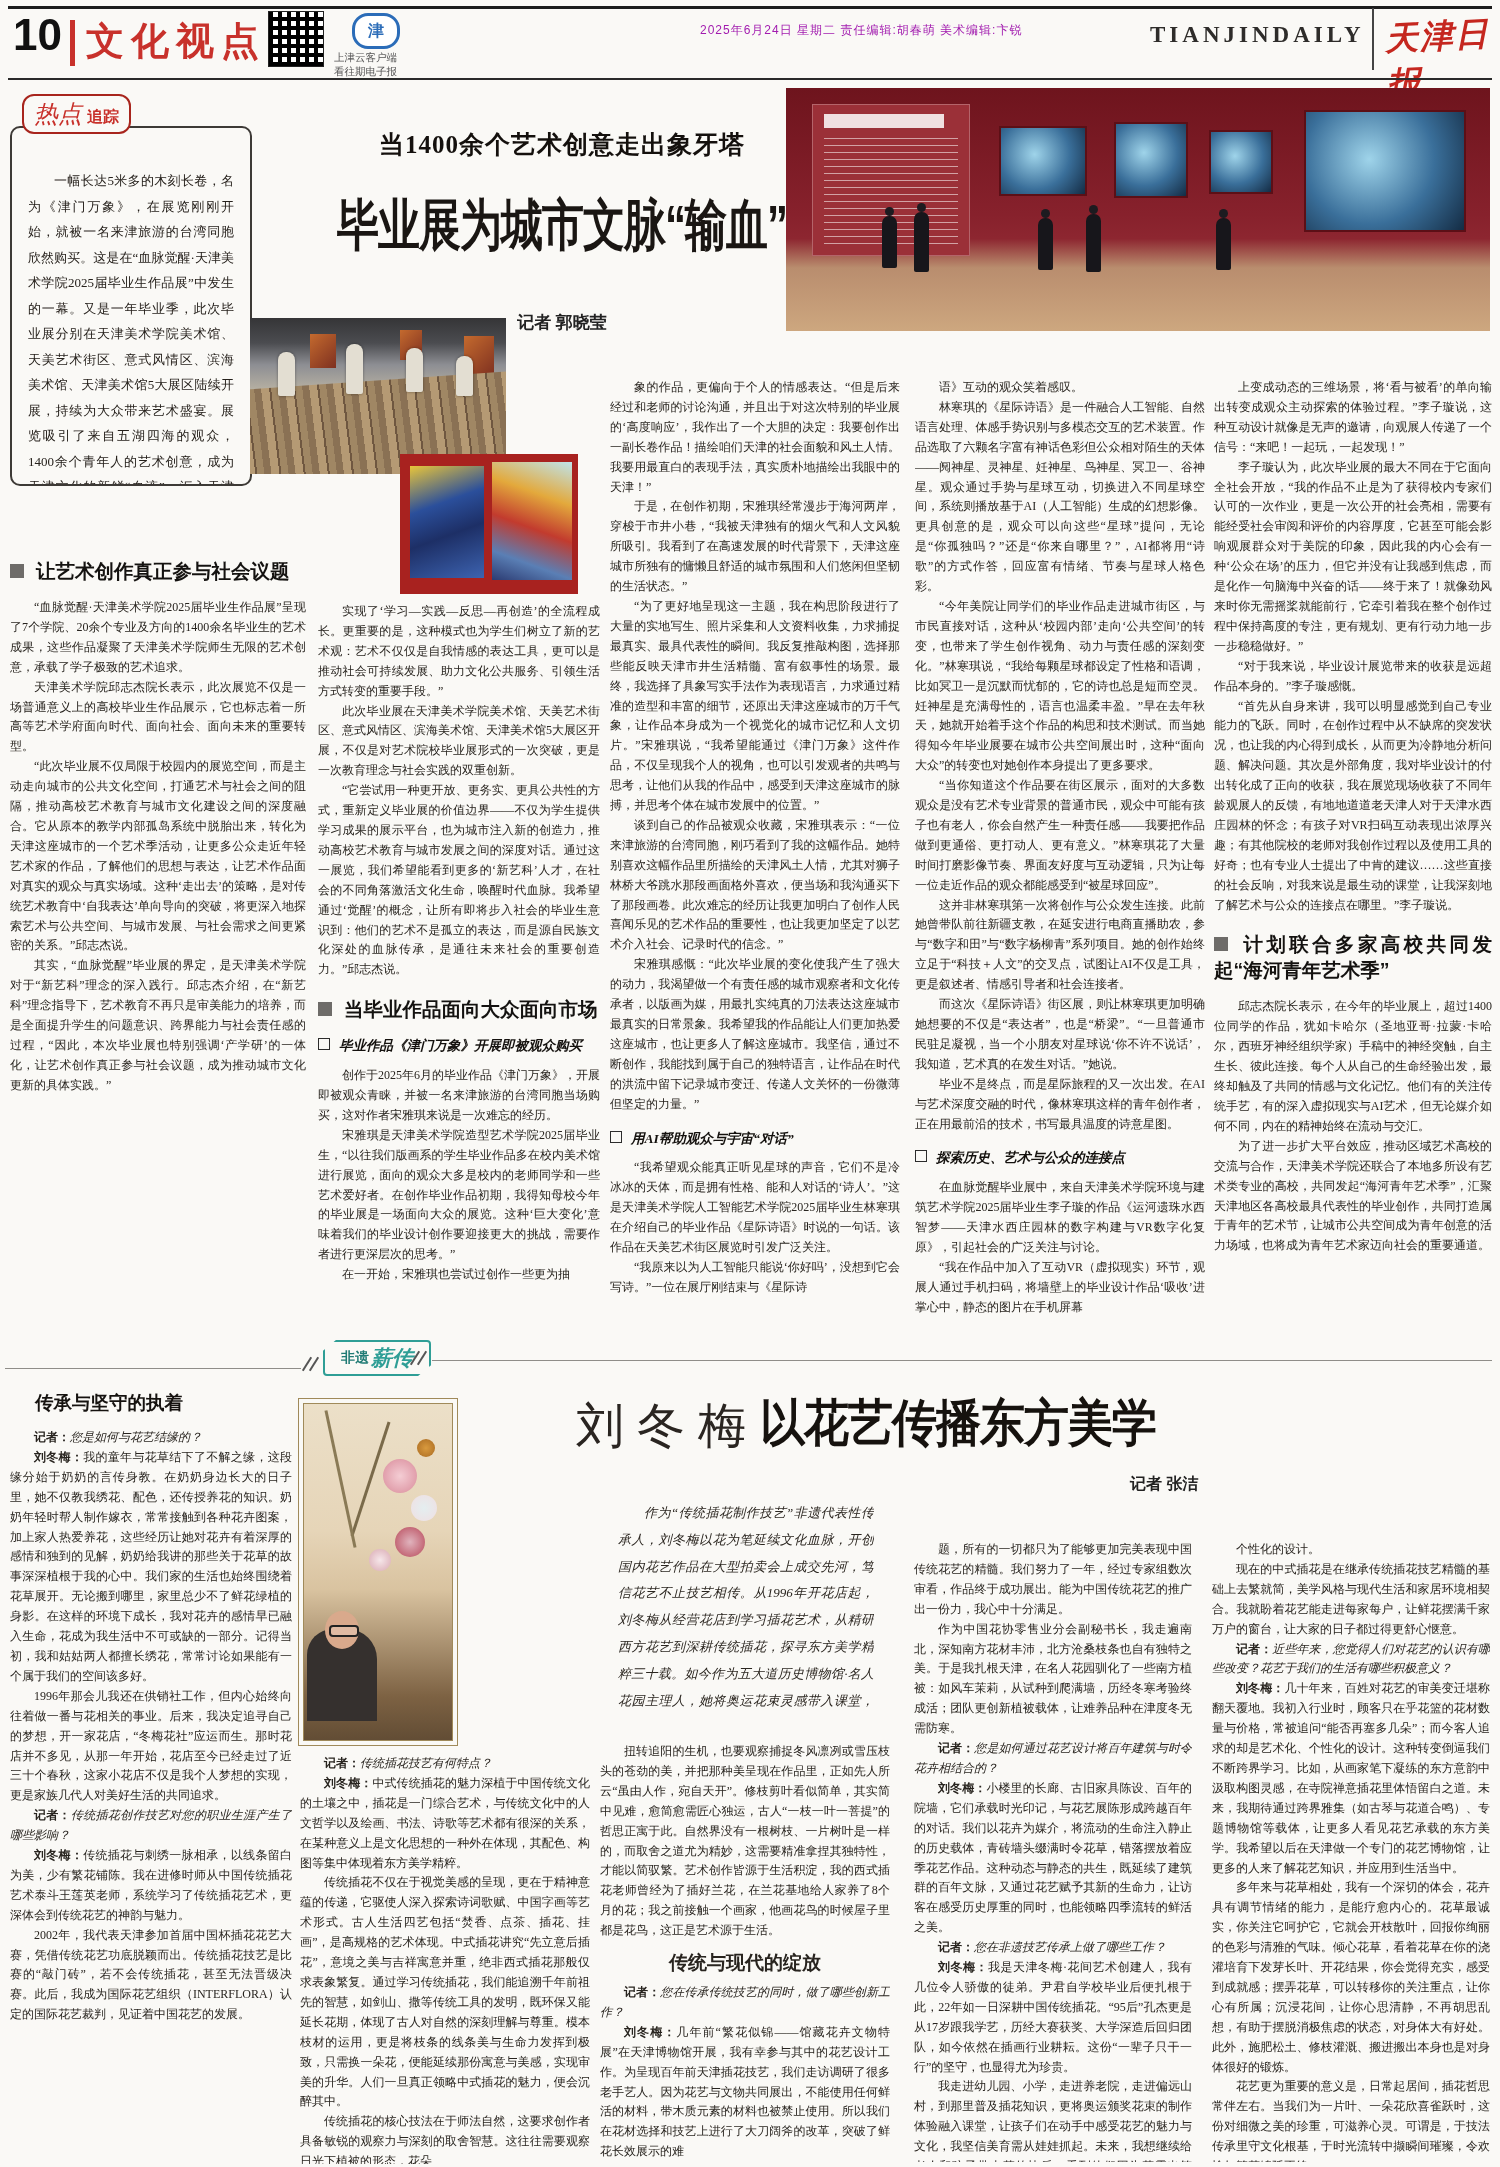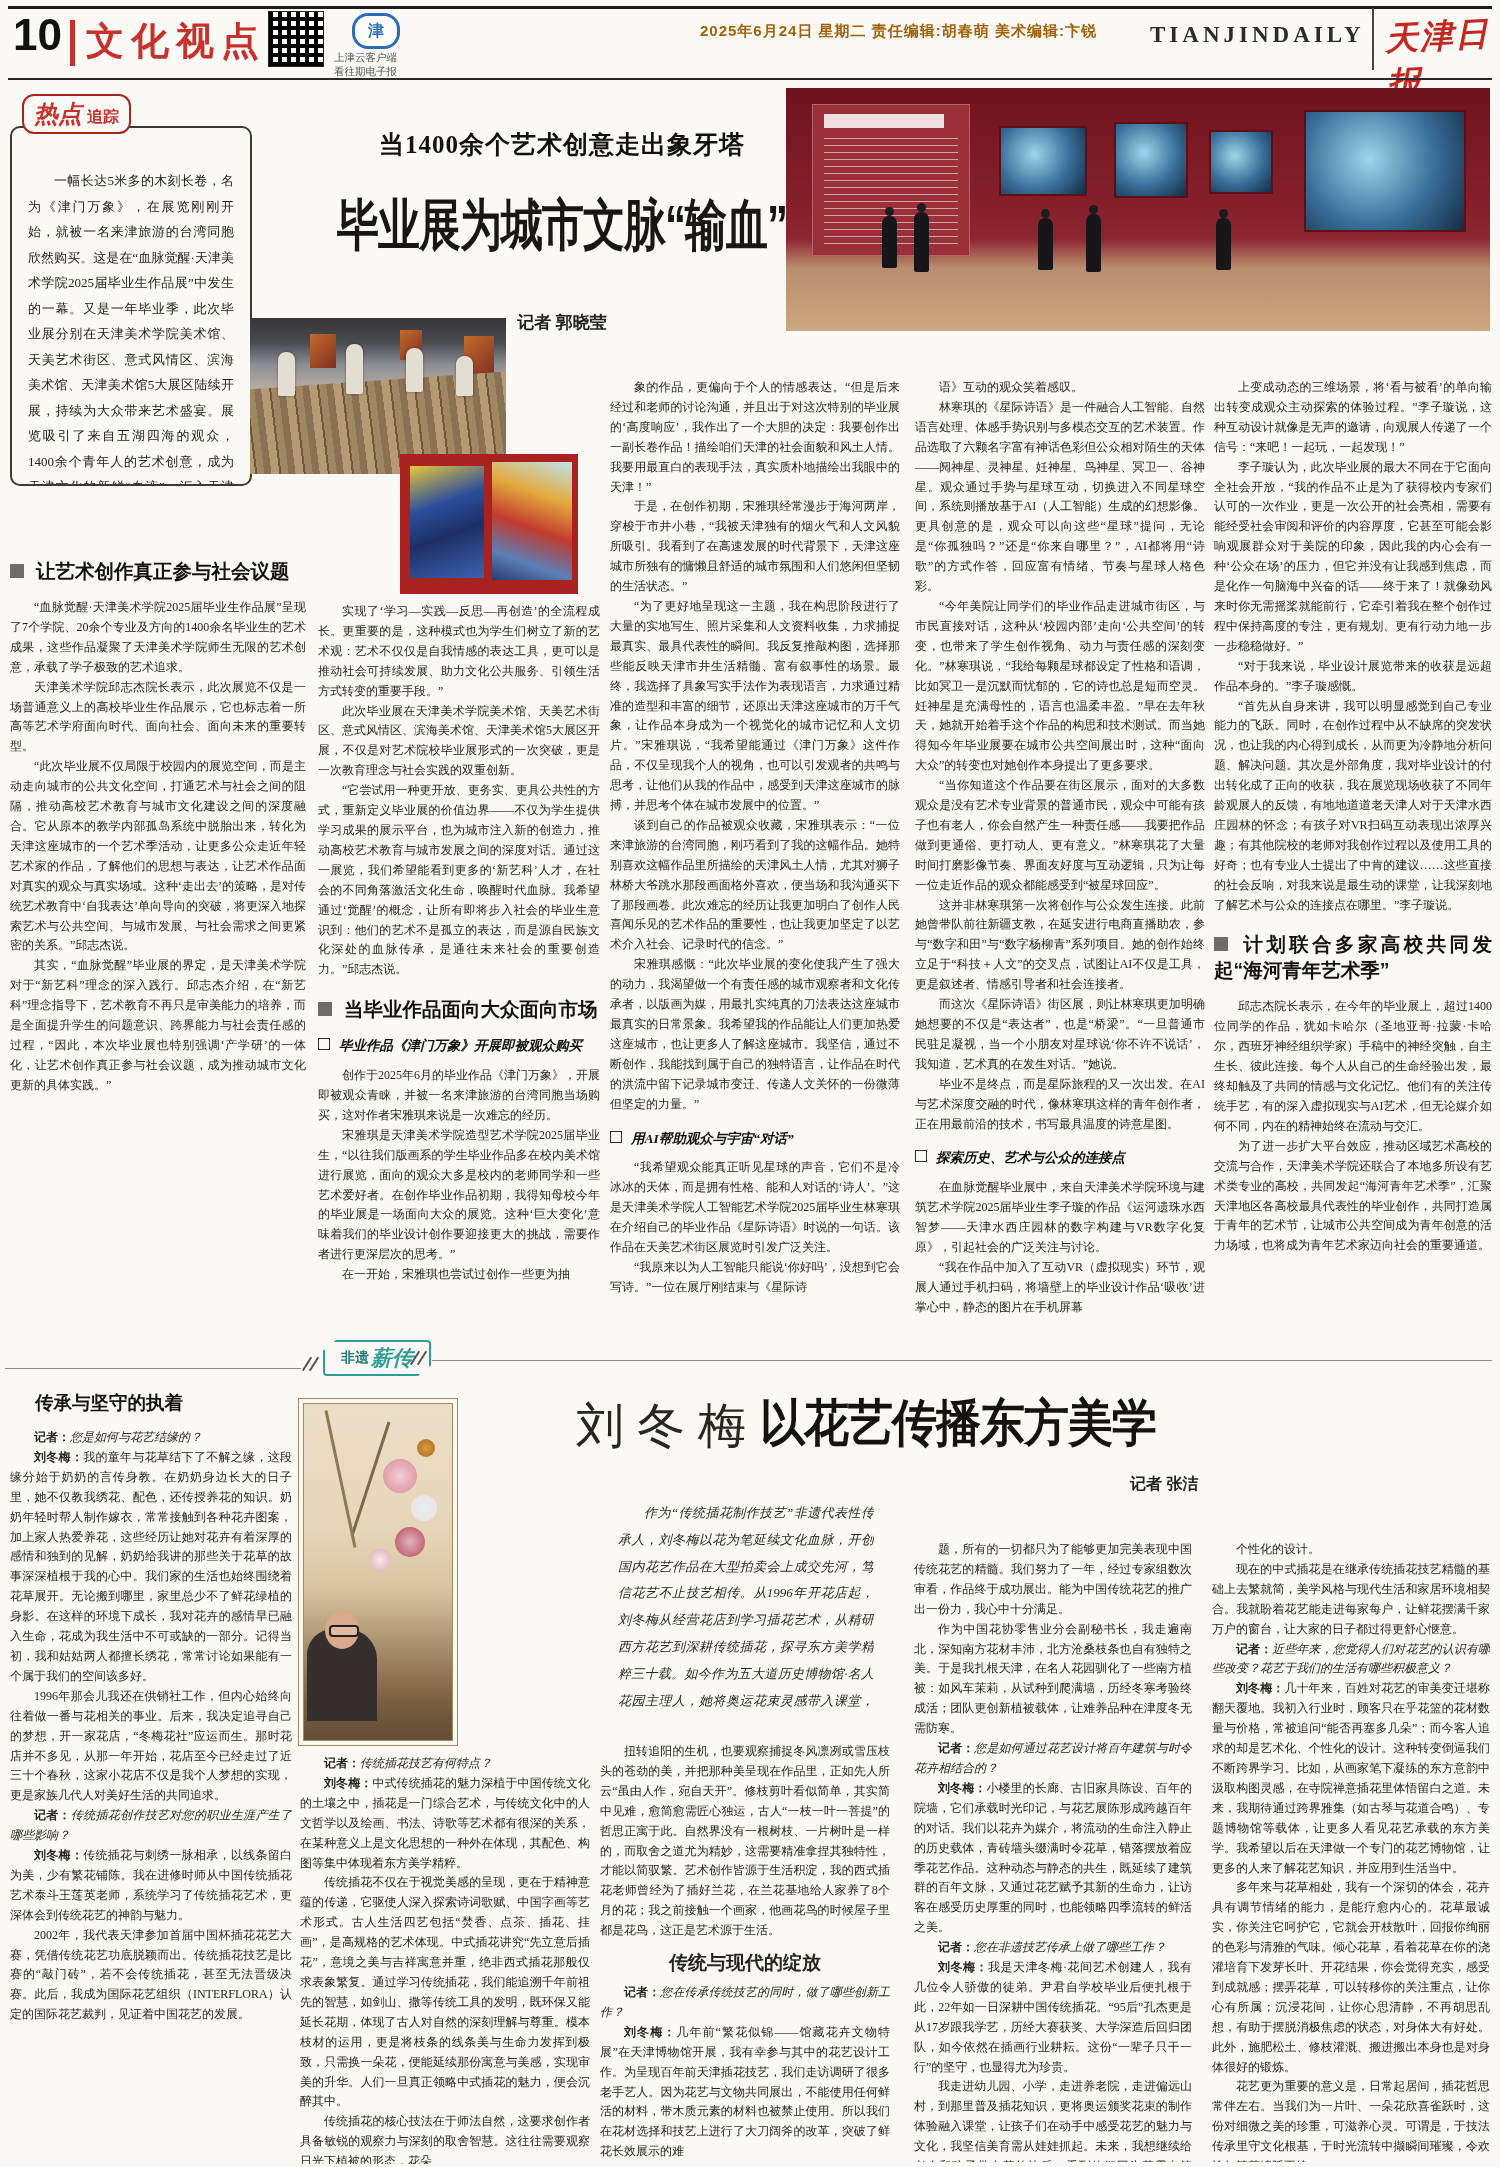--- a/index.html
+++ b/index.html
@@ -11,30 +11,30 @@
   .pageno{font-family:"Liberation Sans",sans-serif;font-weight:bold;font-size:44px;color:#111;}
   .pagebar{width:5px;height:46px;background:#c8312b;}
   .pagename{font-family:"Liberation Sans",sans-serif;font-weight:bold;font-size:38px;color:#c8312b;letter-spacing:7px;}
   .qr{width:54px;height:54px;border:1px solid #222;background:
       repeating-linear-gradient(0deg,#000 0 4px,transparent 4px 9px),
       repeating-linear-gradient(90deg,#000 0 4px,#fff 4px 9px);}
   .cloud{width:42px;height:30px;border:3px solid #2b6cb8;border-radius:16px;background:#fff;
          display:flex;align-items:center;justify-content:center;
          font-family:"Liberation Sans",sans-serif;font-weight:bold;color:#2b6cb8;font-size:16px;}
   .applines{font-family:"Liberation Sans",sans-serif;font-size:10.5px;color:#555;line-height:14px;}
-  .dateline{font-family:"Liberation Sans",sans-serif;font-size:15px;color:#a16207;font-weight:bold;letter-spacing:1px;}
+  .dateline{font-family:"Liberation Sans",sans-serif;font-size:12px;color:#a21caf;font-weight:normal;letter-spacing:1px;}
   .engmast{font-family:"Liberation Serif",serif;font-weight:bold;font-size:23px;letter-spacing:4px;color:#2e2c2a;}
   .cnmast{font-family:"Liberation Serif",serif;font-style:italic;font-weight:bold;font-size:33px;color:#c5271f;transform:rotate(-3deg);letter-spacing:2px;}
   
   .hotbox{border:2px solid #3d3a36;border-radius:10px;padding:40px 16px 10px 16px;
           font-size:13px;line-height:25.5px;text-align:justify;overflow:hidden;background:#faf9f6;}
   .hotbox p{margin:0;text-indent:2em;}
   .hotlabel{border:2px solid #a8251d;border-radius:12px;background:#faf9f6;padding:2px 10px;
             display:flex;align-items:baseline;gap:5px;}
-  .hotlabel .b1{font-family:"Liberation Sans",sans-serif;font-weight:700;font-size:24px;color:#c8312b;font-style:italic;}
+  .hotlabel .b1{font-family:"Liberation Sans",sans-serif;font-weight:400;font-size:24px;color:#c8312b;font-style:italic;}
   .hotlabel .b2{font-family:"Liberation Sans",sans-serif;font-weight:bold;font-size:16px;color:#c8312b;}
   
   .kicker{font-weight:bold;font-size:25px;letter-spacing:1px;text-align:center;color:#14100d;}
   .mainhead{font-family:"Liberation Sans",sans-serif;font-weight:900;font-size:42px;letter-spacing:-1px;
             text-align:center;color:#1a1613;transform:scaleY(1.32);transform-origin:center top;white-space:nowrap;}
   .byline{font-family:"Liberation Sans",sans-serif;font-weight:bold;font-size:17px;text-align:center;color:#222;}
   
   .col{font-size:12px;line-height:19.9px;text-align:justify;overflow:hidden;color:#28241f;}
   .col p{margin:0;text-indent:2em;}
   .col p.in-h{font-family:"Liberation Sans",sans-serif;font-weight:bold;font-size:19.5px;line-height:26px;

